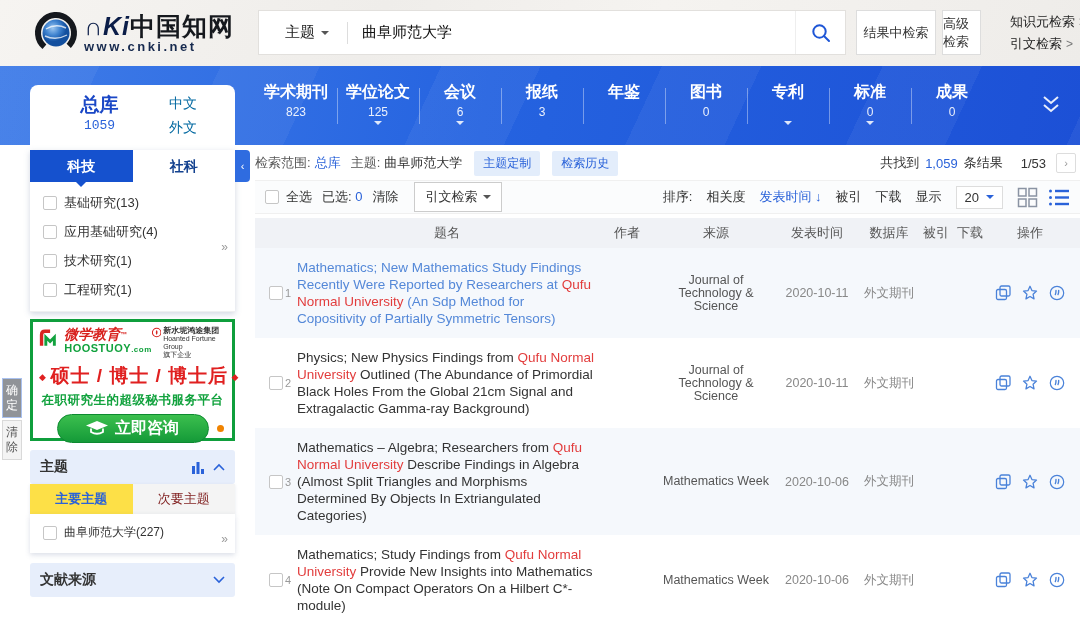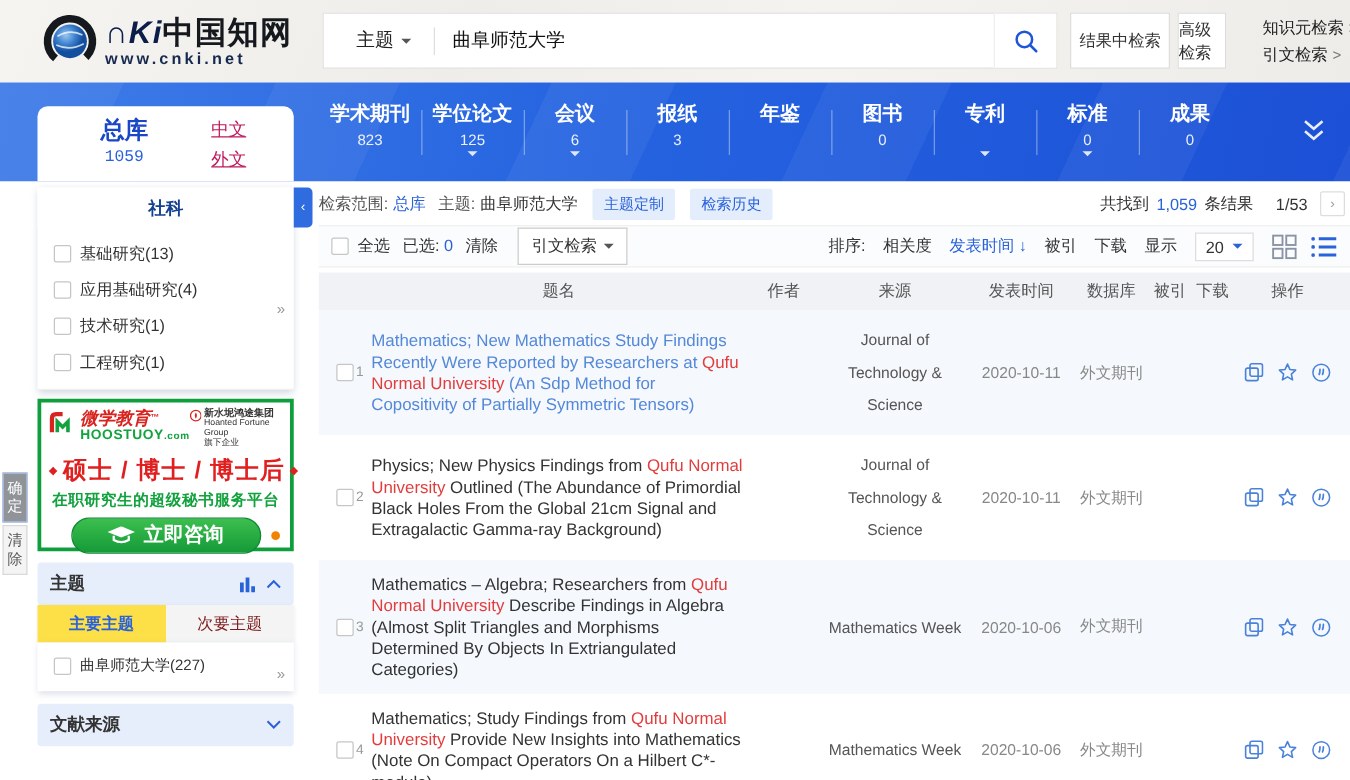--- a/index.html
+++ b/index.html
@@ -39,21 +39,21 @@
   .nav-bar { position:absolute; left:0; top:66px; width:1080px; height:79px;
     background:linear-gradient(100deg,#3f7ce8 0%,#2563e0 45%,#1c50d6 100%); overflow:visible; }
   .nav-bar::before { content:''; position:absolute; inset:0;
     background:repeating-linear-gradient(115deg, rgba(255,255,255,0.05) 0 90px, transparent 90px 200px); }
   .total-card { position:absolute; left:30px; top:19px; width:205px; height:60px;
     background:#fff; border-radius:8px 8px 0 0; display:flex; z-index:2; cursor:pointer; }
   .total-main { flex:1; text-align:center; padding-top:9px; }
   .total-label { font-size:19px; font-weight:bold; color:#1a47c6; line-height:22px; }
   .total-count { font-size:13px; color:#2a62d9; margin-top:2px;font-family:Liberation Mono, monospace; }
   .total-langs { width:66px; padding-top:6px; }
-  .lang-link { display:block; font-size:14px; color:#be185d; text-decoration:underline;
+  .lang-link { display:block; font-size:14px; color:#0369a1; 
     line-height:24px; cursor:pointer; }
   .nav-items { position:absolute; left:255px; top:0; display:flex; height:79px; z-index:1; }
   .nav-item { width:82px; text-align:center; padding-top:17px; color:#fff; position:relative; cursor:pointer; }
   .nav-item + .nav-item::before { content:''; position:absolute; left:0; top:22px; width:1px; height:36px;
     background:rgba(255,255,255,0.38); }
   .nav-label { font-size:16px; font-weight:bold; line-height:18px; }
   .nav-count { font-size:12px; color:rgba(255,255,255,0.9); margin-top:4px; height:14px; }
   .nav-arrow { width:0; height:0; border:4px solid transparent; border-top-color:rgba(255,255,255,0.85);
     margin:2px auto 0; }
   .nav-more { position:absolute; right:16px; top:26px; cursor:pointer; z-index:1; }
@@ -156,21 +156,21 @@
   .c0{width:34px;} .c1{width:300px;} .c2{width:60px;} .c3{width:118px;} .c4{width:84px;}
   .c5{width:60px;} .c6{width:34px;} .c7{width:34px;} .c8{width:86px;}
 
   .row { display:flex; align-items:center; padding:11px 0 11px 8px; }
   .row.odd { background:#f5f8fc; }
   .row .c0 { display:flex; align-items:center; justify-content:flex-end; gap:2px; padding-right:6px; }
   .row-num { font-size:11px; color:#999; }
   .title { font-size:13.5px; line-height:17px; cursor:pointer; }
   .t-blue { color:#5488d8; } .t-black { color:#333; } .t-red { color:#e23d3d; }
   .cell { text-align:center; font-size:12.5px; color:#888; }
-  .cell.source { color:#555; line-height:26px; padding:0 4px; }
+  .cell.source { color:#555; line-height:13px; padding:0 4px; }
   .ops { display:flex; justify-content:center; gap:11px; }
   .op-icon { cursor:pointer; display:flex; }
 </style>
 </head>
 <body>
 
 <div class="top-header">
   <div class="logo">
     <svg width="44" height="44" viewBox="0 0 44 44">
       <defs>
@@ -284,20 +284,21 @@
     <svg width="26" height="24" viewBox="0 0 26 24">
       <polyline points="6,5 13,11 20,5" fill="none" stroke="rgba(255,255,255,0.9)" stroke-width="2"></polyline>
       <polyline points="6,13 13,19 20,13" fill="none" stroke="rgba(255,255,255,0.9)" stroke-width="2"></polyline>
     </svg>
   </div>
 </div>
 
 <div class="sidebar">
   <div class="facet-card">
     <div class="facet-tabs">
+      <div class="facet-tab active">科技</div>
       <div class="facet-tab inactive">社科</div>
     </div>
     <div class="collapse-handle">‹</div>
     <div class="facet-list">
       <span class="facet-more">»</span>
 
   <div class="facet-item">
     <span class="cb"></span>
     <span>基础研究(13)</span>
   </div>

